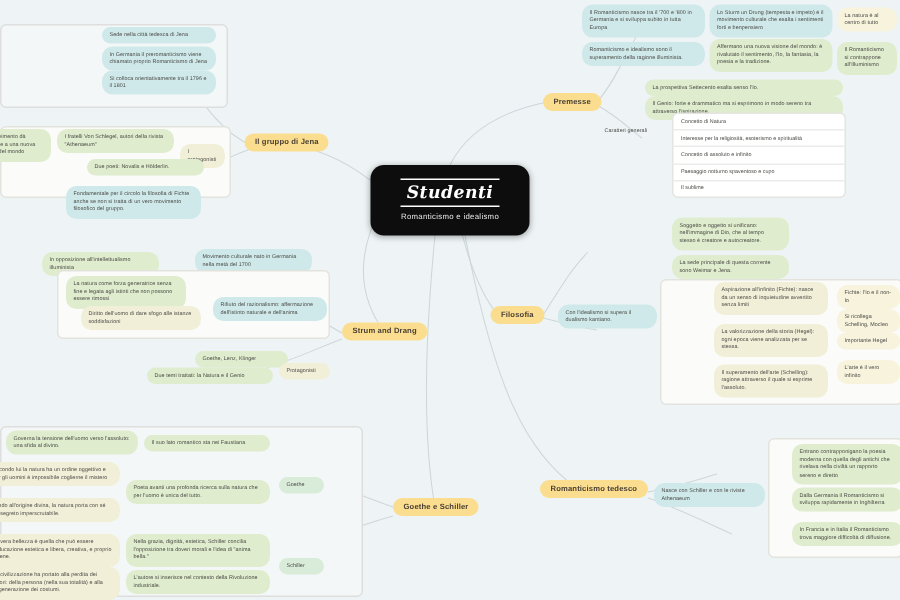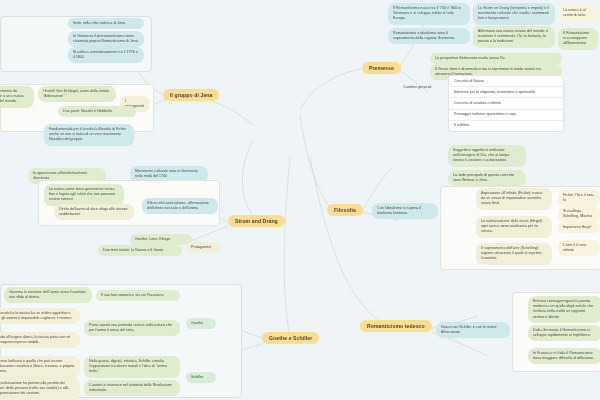--- a/index.html
+++ b/index.html
@@ -176,14 +176,18 @@
   <div class="branch" style="left:360px;top:320px;">Romanticismo tedesco</div>
 
   <div class="node teal" style="left:436px;top:322px;width:74px;">Nasce con Schiller e con le riviste Athenaeum</div>
 
   <div class="grpbox2" style="left:512px;top:292px;width:88px;height:78px;"></div>
 
   <div class="node green" style="left:528px;top:296px;width:74px;">Entrano contrapponigano la poesia moderna con quella degli antichi che rivelava nella civiltà un rapporto sereno e diretto</div>
   <div class="node green" style="left:528px;top:325px;width:74px;">Dalla Germania il Romanticismo si sviluppa rapidamente in Inghilterra</div>
   <div class="node green" style="left:528px;top:348px;width:74px;">In Francia e in Italia il Romanticismo trova maggiore difficoltà di diffusione.</div>
 
+  <div class="center">
+    <div class="t">Studenti</div>
+    <div class="s">Romanticismo e idealismo</div>
+  </div>
 
 </div>
 
 </body></html>

